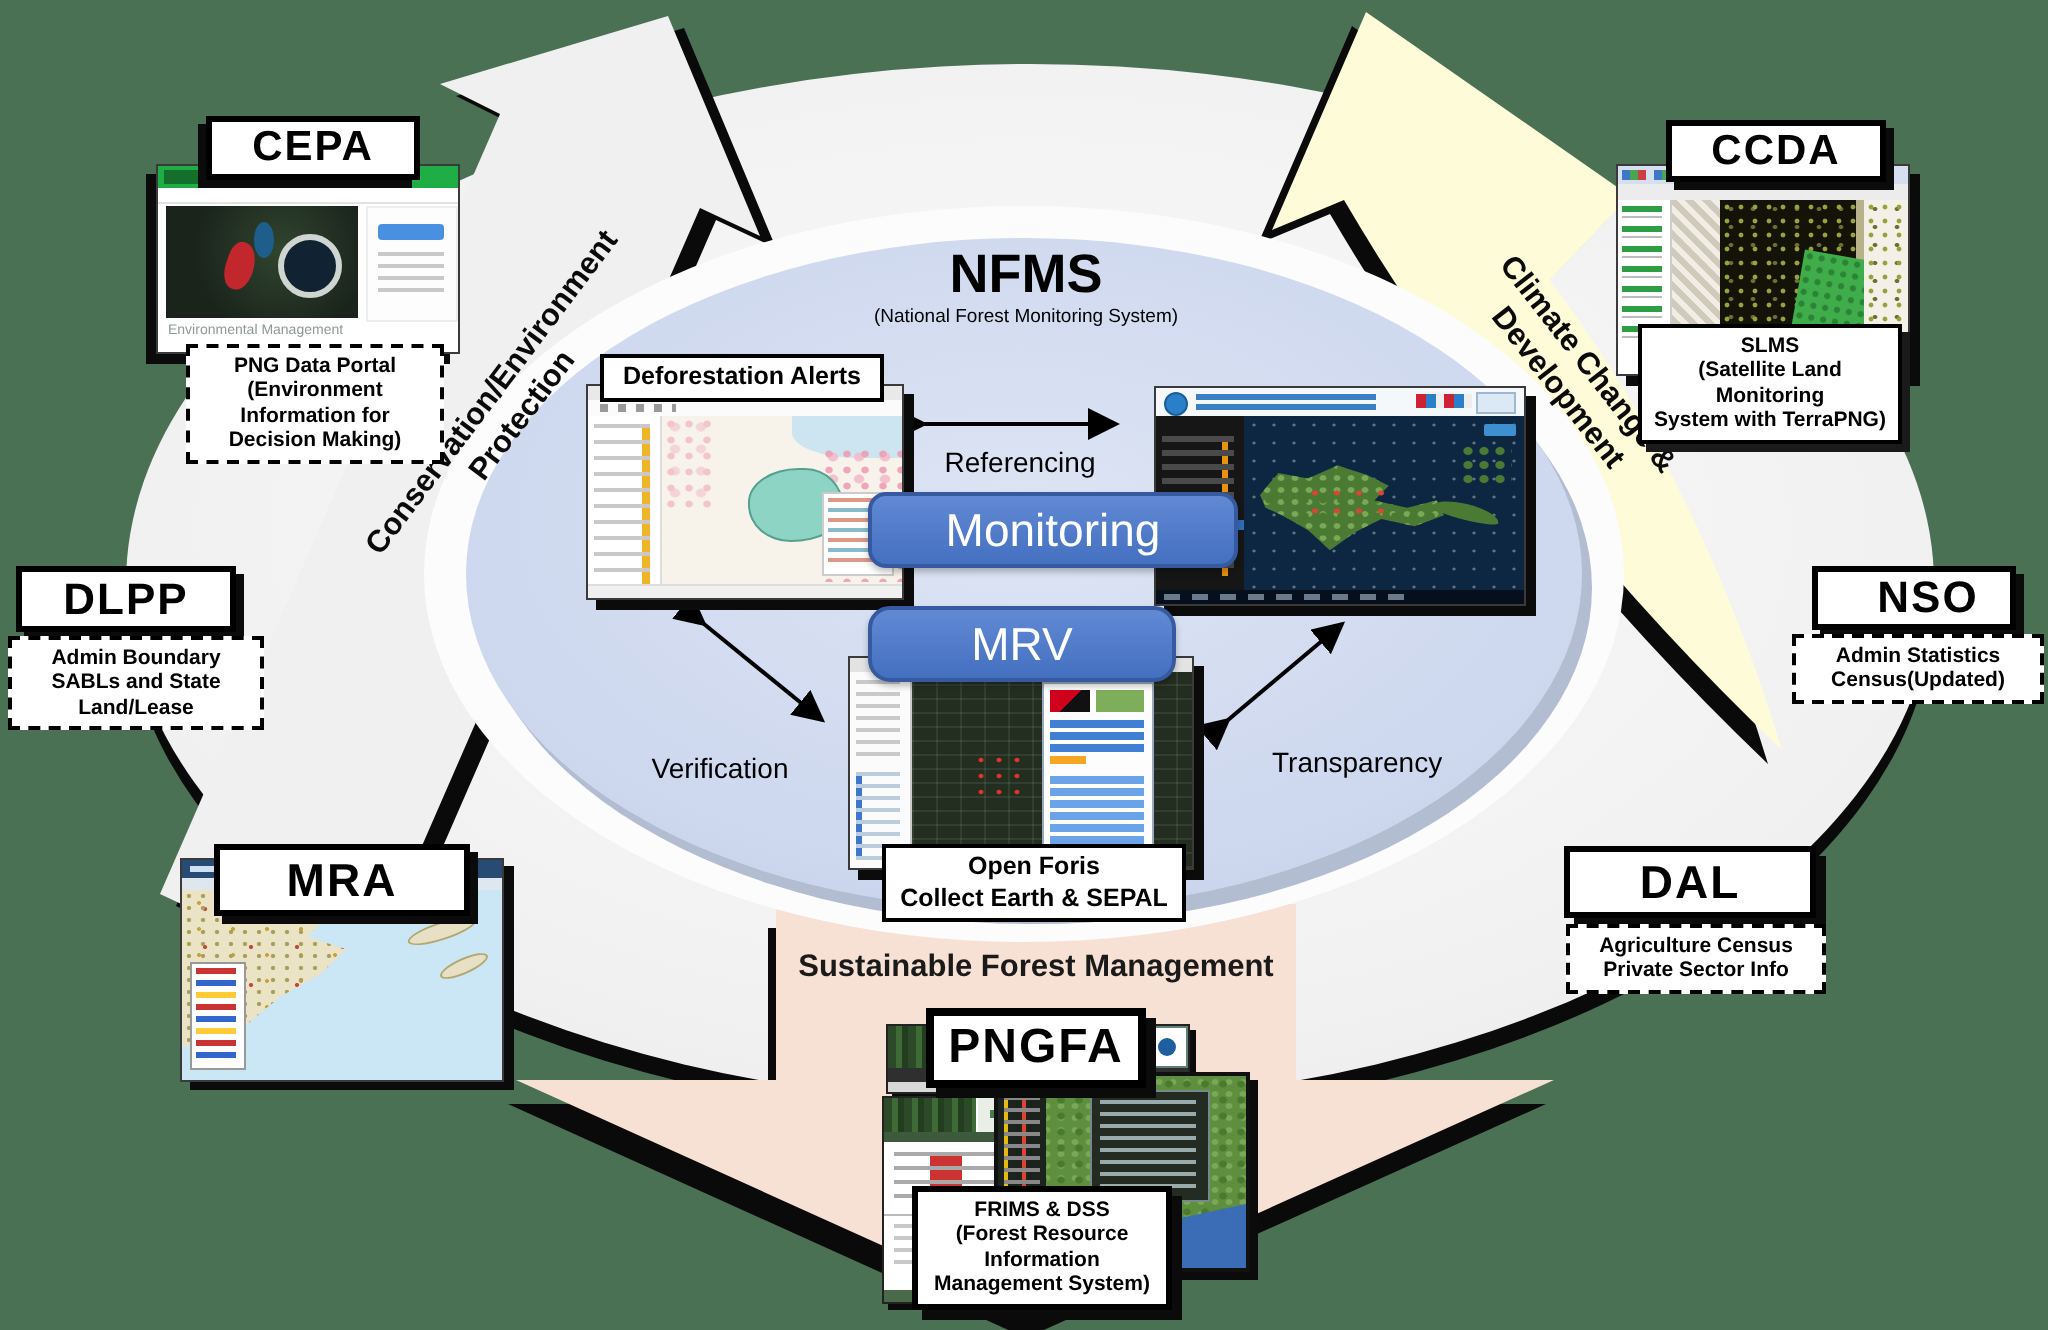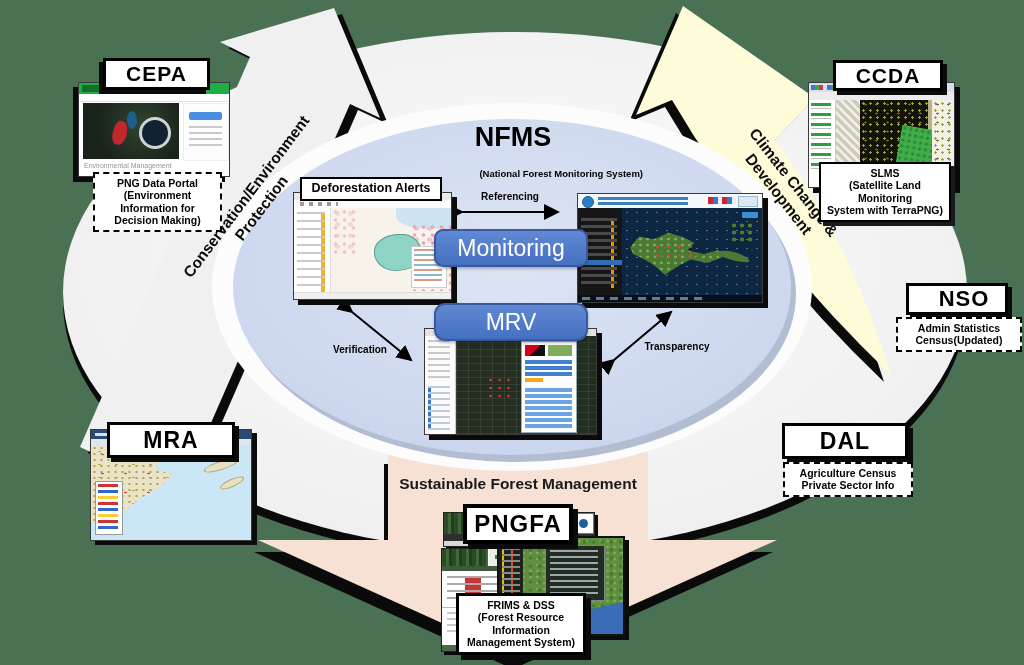--- a/index.html
+++ b/index.html
@@ -14,21 +14,21 @@
   .infobox{position:absolute;box-sizing:border-box;background:#fff;border:2px dashed #000;
            text-align:center;font-weight:bold;color:#000;font-size:10.5px;line-height:1.18;
            padding:3px 2px;z-index:6;}
   .infobox.solid{border-style:solid;}
   .sysbox{position:absolute;box-sizing:border-box;background:#fff;border:2px solid #000;
           text-align:center;font-weight:bold;color:#000;font-size:12.5px;line-height:1.25;
           padding:2px 3px;z-index:5;}
   .pill{position:absolute;box-sizing:border-box;border-radius:9px;color:#fff;text-align:center;
         background:linear-gradient(#6189d4,#4470c0);border:2px solid #37599f;z-index:5;
         display:flex;align-items:center;justify-content:center;box-shadow:0 2px 3px rgba(0,0,0,.25);}
-  .flowlbl{position:absolute;font-weight:bold;font-size:10px;color:#000;text-align:center;z-index:4;}
+  .flowlbl{position:absolute;font-weight:normal;font-size:14px;color:#000;text-align:center;z-index:4;margin-top:32px;}
   .rot{position:absolute;font-weight:bold;font-size:15.5px;color:#0a0a0a;text-align:center;
        line-height:1.25;z-index:3;white-space:nowrap;}
   
   .shot{position:absolute;box-sizing:border-box;border:1px solid #3a3a3a;background:#fff;
         overflow:hidden;z-index:2;box-shadow:5px 5px 0 #0b0b0b;}
   .bar{position:absolute;left:0;right:0;}
   .speck-olive{background-image:radial-gradient(#9aa13b 1px, transparent 1.4px),
                radial-gradient(#6b7030 1px, transparent 1.4px);
                background-size:7px 7px,11px 9px;}
   .speck-pink{background-image:radial-gradient(#ee9fb4 1.6px, transparent 2.2px),
@@ -97,46 +97,55 @@
     <div>Conservation/Environment</div>
     <div>Protection</div>
   </div>
   <div class="rot" style="left:696px;top:169px;width:180px;transform:rotate(52deg);">
     <div>Climate Change &amp;</div>
     <div>Development</div>
   </div>
   <div class="rot" style="left:398px;top:474px;width:240px;font-size:15.5px;color:#1a1a1a;">Sustainable Forest Management</div>
 
   <div class="abs" style="left:413px;top:122px;width:200px;text-align:center;font-size:27px;font-weight:bold;color:#000;z-index:3;">NFMS</div>
-  <div class="abs" style="left:383px;top:168px;width:260px;text-align:right;font-size:9.5px;font-weight:bold;color:#000;z-index:3;">(National Forest Monitoring System)</div>
-  <div class="pill" style="left:434px;top:229px;width:154px;height:38px;font-size:23px;">Monitoring</div>
+  <div class="abs" style="left:383px;top:153px;width:260px;text-align:center;font-size:9.5px;font-weight:normal;color:#000;z-index:3;">(National Forest Monitoring System)</div>
+  <div class="pill" style="left:434px;top:246px;width:185px;height:38px;font-size:23px;">Monitoring</div>
   <div class="pill" style="left:434px;top:303px;width:154px;height:38px;font-size:23px;border-radius:11px;">MRV</div>
 
   <div class="flowlbl" style="left:455px;top:191px;width:110px;">Referencing</div>
   <div class="flowlbl" style="left:322px;top:344px;width:76px;">Verification</div>
   <div class="flowlbl" style="left:636px;top:341px;width:82px;text-align:center;">Transparency</div>
 
   <div class="sysbox" style="left:300px;top:177px;width:142px;">Deforestation Alerts</div>
+  <div class="sysbox" style="left:441px;top:422px;width:152px;z-index:6;">
+    <div>Open Foris</div>
+    <div>Collect Earth &amp; SEPAL</div>
+  </div>
 
   <div class="orgbox" style="left:103px;top:58px;width:107px;height:32px;font-size:21px;box-shadow:-4px 4px 0 #0b0b0b;">CEPA</div>
   <div class="orgbox" style="left:833px;top:60px;width:110px;height:31px;font-size:21px;box-shadow:4px 4px 0 #0b0b0b;">CCDA</div>
+  <div class="orgbox" style="left:8px;top:283px;width:110px;height:33px;font-size:22px;box-shadow:4px 4px 0 #0b0b0b;">DLPP</div>
   <div class="orgbox" style="left:906px;top:283px;width:102px;height:32px;font-size:22px;box-shadow:4px 4px 0 #0b0b0b;padding-left:14px;">NSO</div>
   <div class="orgbox" style="left:107px;top:422px;width:128px;height:36px;font-size:23px;box-shadow:4px 4px 0 #0b0b0b;">MRA</div>
   <div class="orgbox" style="left:782px;top:423px;width:126px;height:36px;font-size:23px;box-shadow:5px 5px 0 #0b0b0b;">DAL</div>
   <div class="orgbox" style="left:463px;top:504px;width:110px;height:40px;font-size:24px;border-width:4px;box-shadow:5px 5px 0 #0b0b0b;z-index:5;">PNGFA</div>
 
   <div class="infobox" style="left:93px;top:172px;width:129px;">
     <div>PNG Data Portal</div>
     <div>(Environment Information for</div>
     <div>Decision Making)</div>
   </div>
   <div class="infobox solid" style="left:819px;top:162px;width:132px;box-shadow:4px 4px 0 #1a1a1a;">
     <div>SLMS</div>
     <div>(Satellite Land Monitoring</div>
     <div>System with TerraPNG)</div>
+  </div>
+  <div class="infobox" style="left:4px;top:318px;width:128px;">
+    <div>Admin Boundary</div>
+    <div>SABLs and State Land/Lease</div>
   </div>
   <div class="infobox" style="left:896px;top:317px;width:126px;">
     <div>Admin Statistics</div>
     <div>Census(Updated)</div>
   </div>
   <div class="infobox" style="left:783px;top:462px;width:130px;">
     <div>Agriculture Census</div>
     <div>Private Sector Info</div>
   </div>
   <div class="infobox solid" style="left:456px;top:593px;width:130px;border-width:3px;box-shadow:5px 5px 0 #0b0b0b;z-index:7;">

